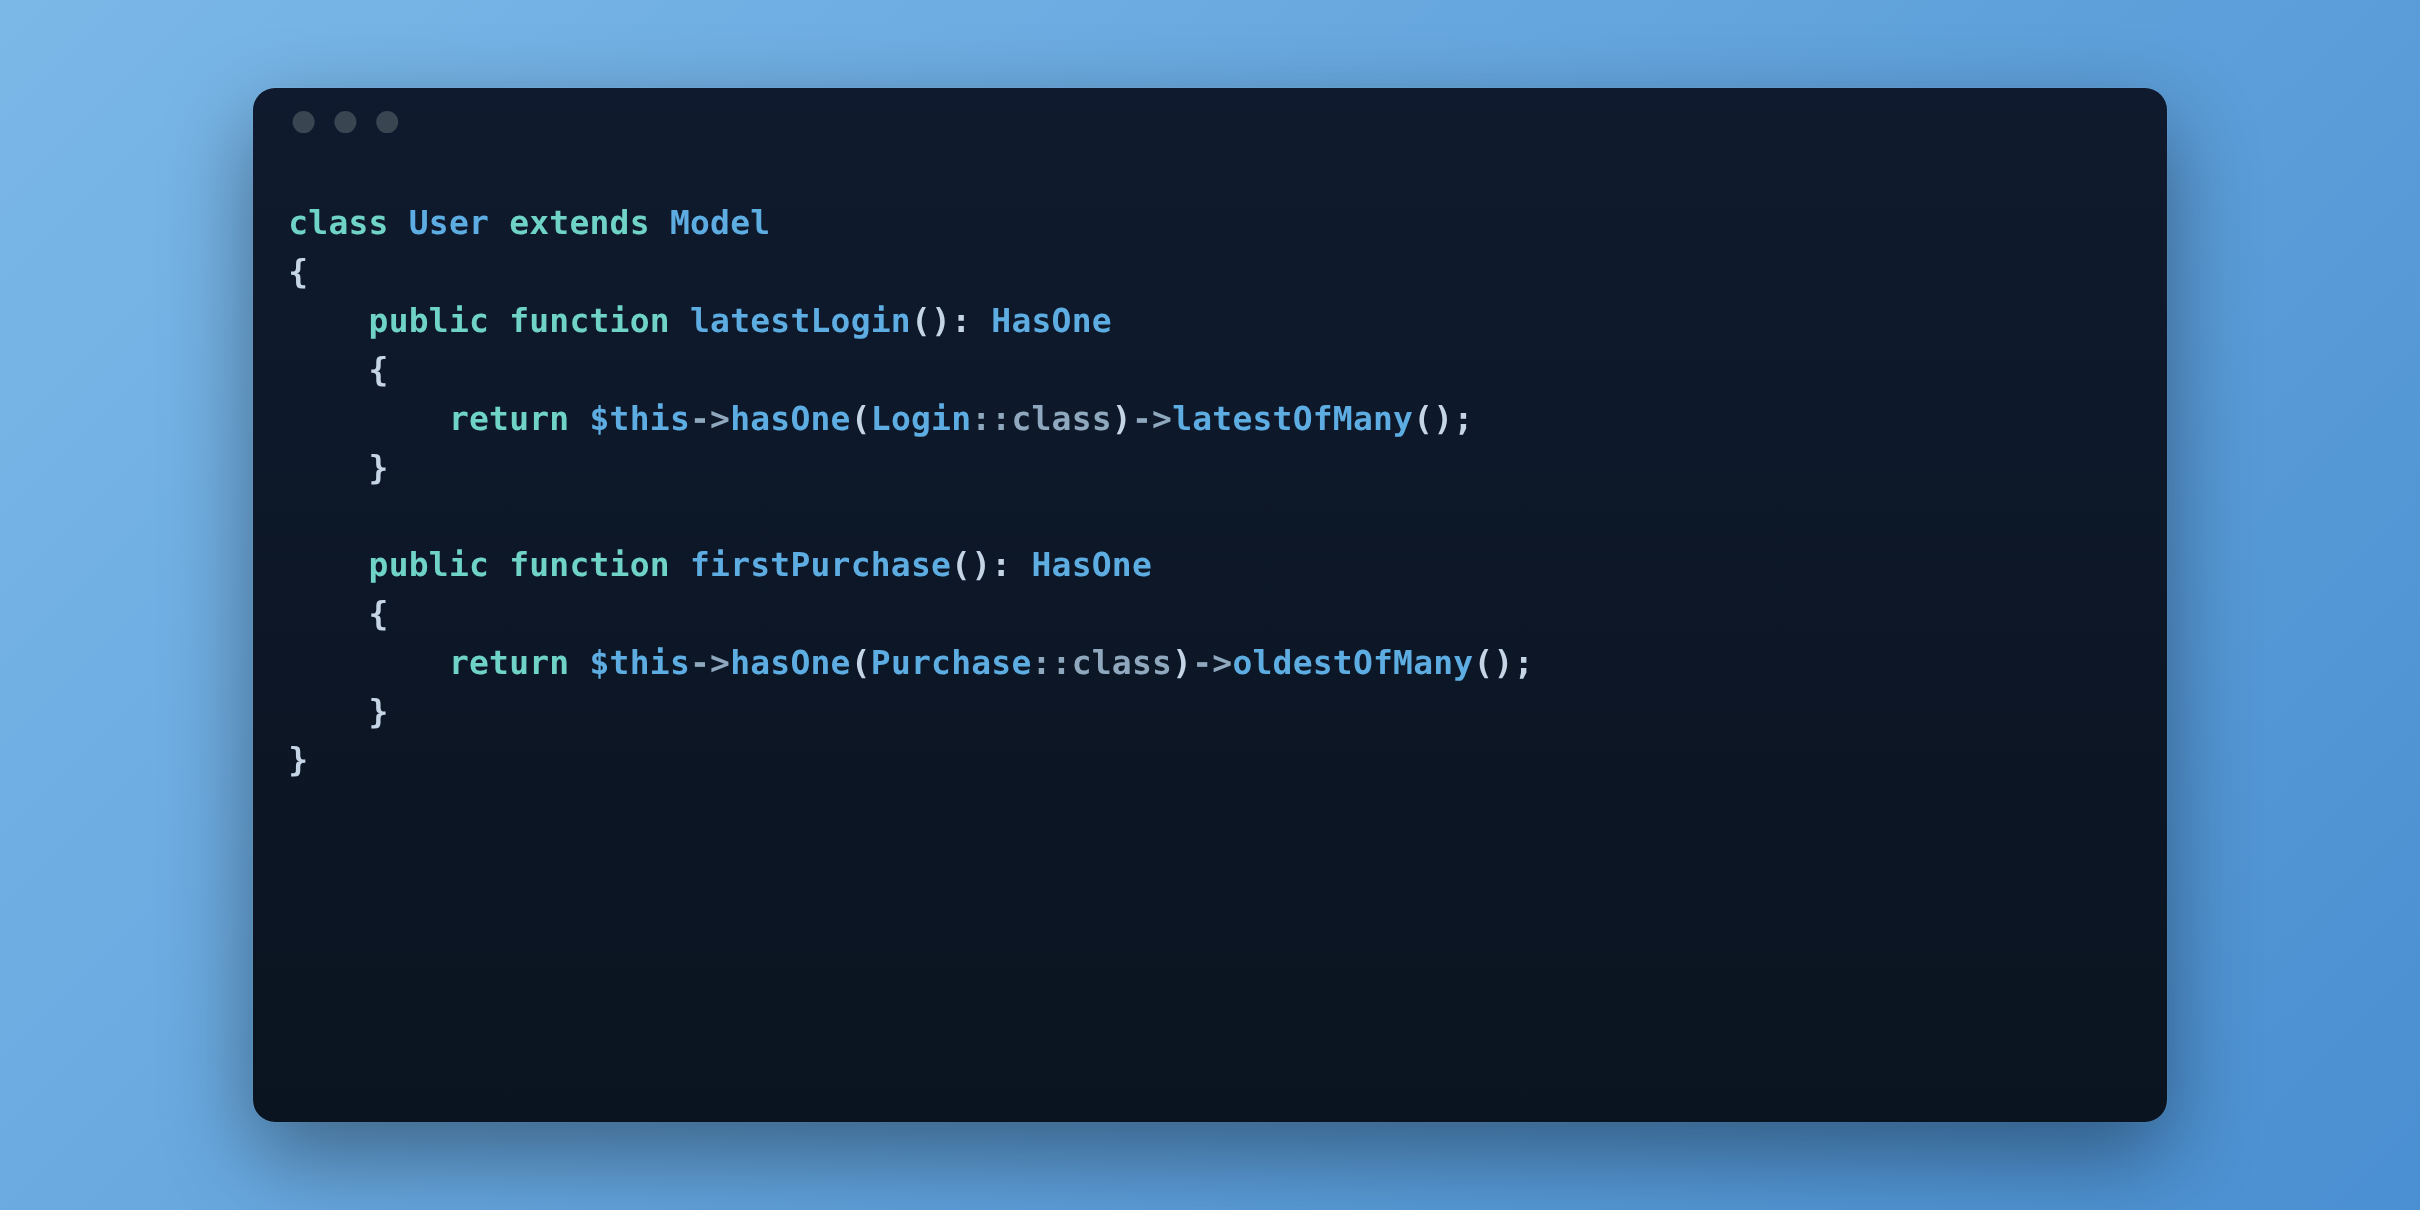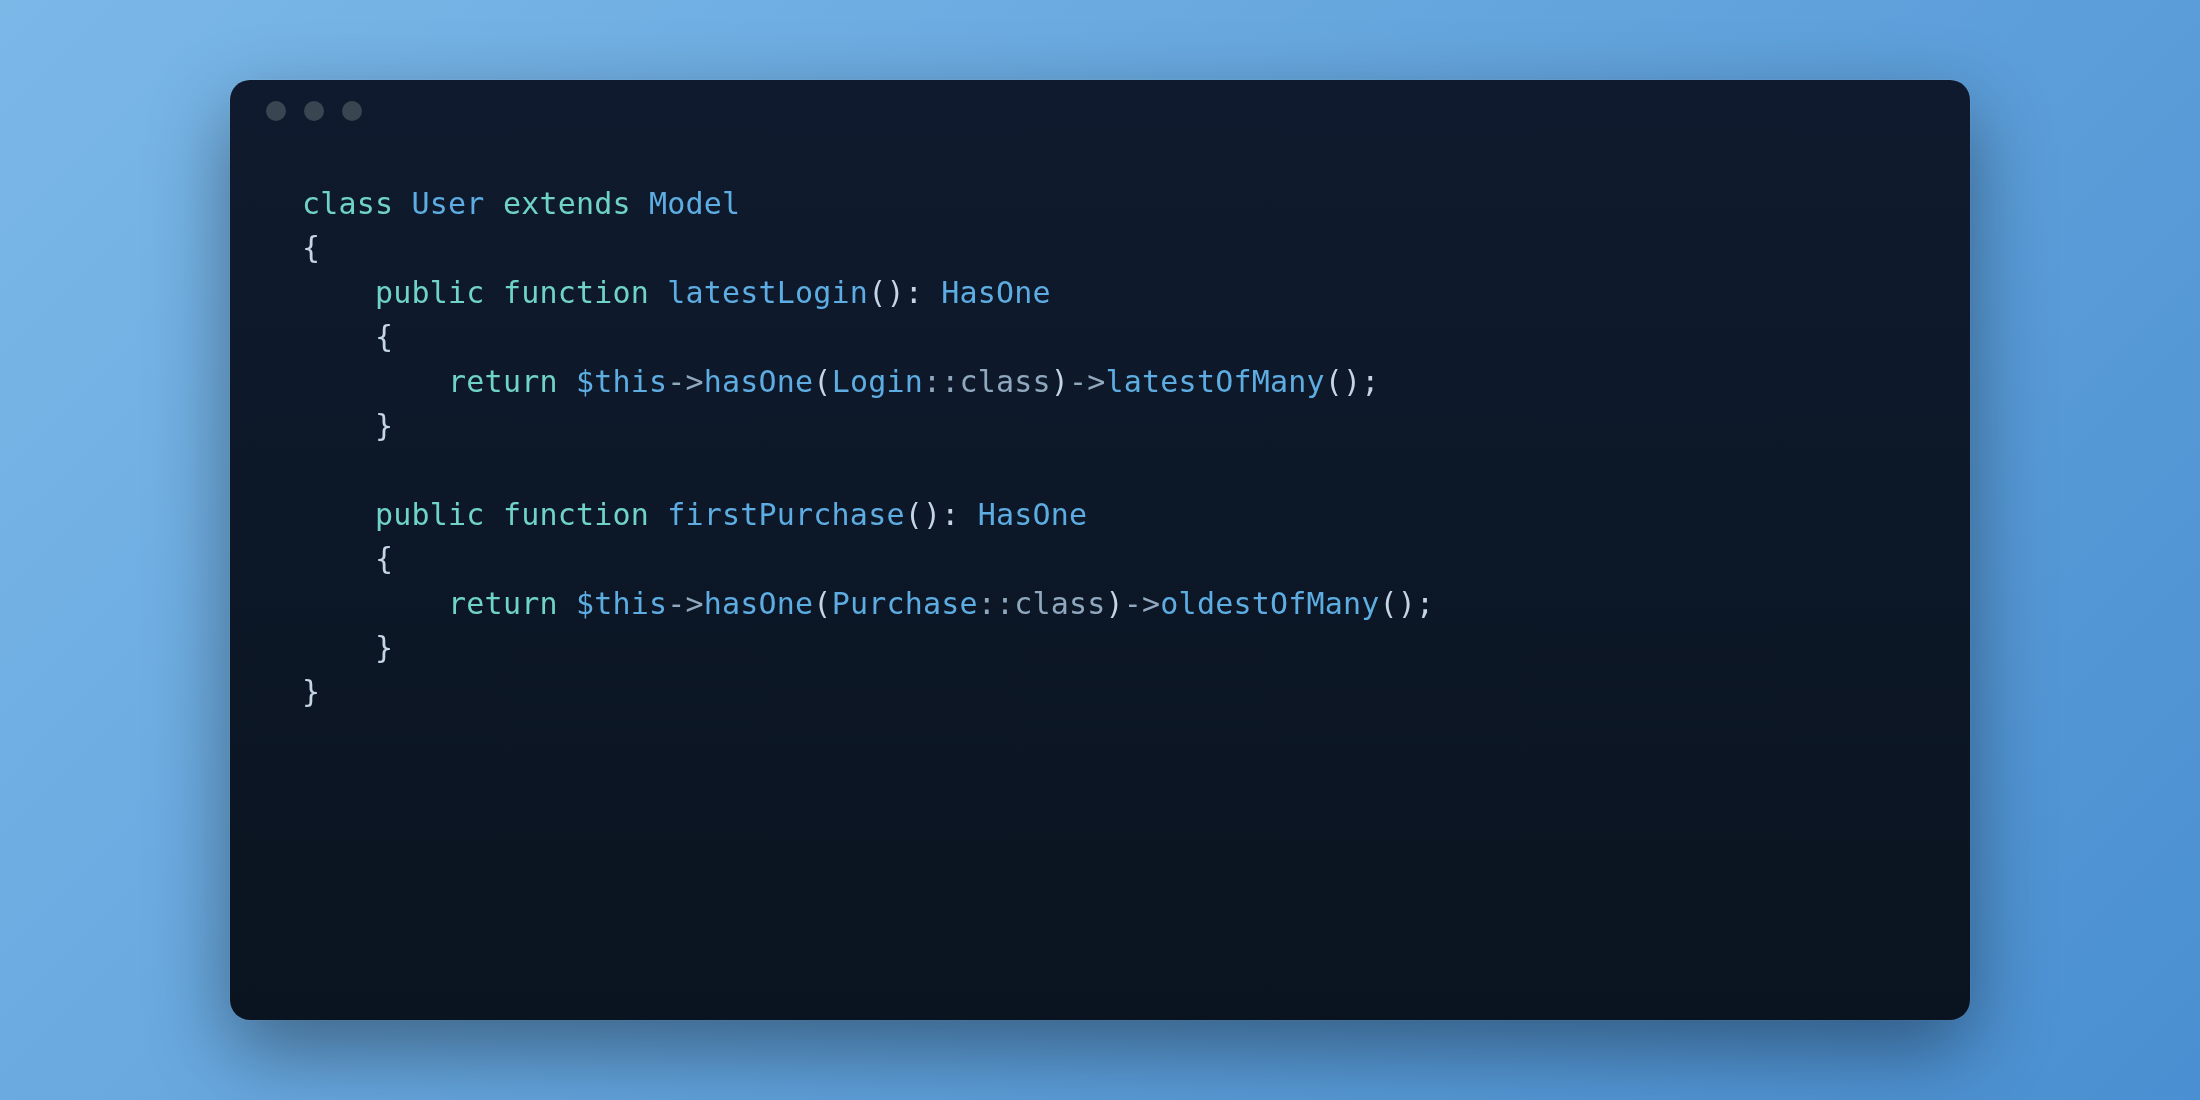--- a/index.html
+++ b/index.html
@@ -33,26 +33,26 @@
       padding-left: 36px;
       gap: 18px;
     }
     .dot {
       width: 20px;
       height: 20px;
       border-radius: 50%;
       background: #3a4552;
     }
     .code {
-      padding: 40px 72px;
+      padding: 40px 32px;
       font-size: 30px;
       line-height: 1.48;
       color: #c5d5e6;
       white-space: pre;
-      font-weight: 400;
+      font-weight: 700;
       letter-spacing: 0.2px;
     }
     .kw { color: #6fd3c7; }
     .cls { color: #5dade2; }
     .fn { color: #5dade2; }
     .type { color: #5dade2; }
     .var { color: #5dade2; }
     .pun { color: #c5d5e6; }
     .op { color: #8fa8bd; }
     .method { color: #5dade2; }

